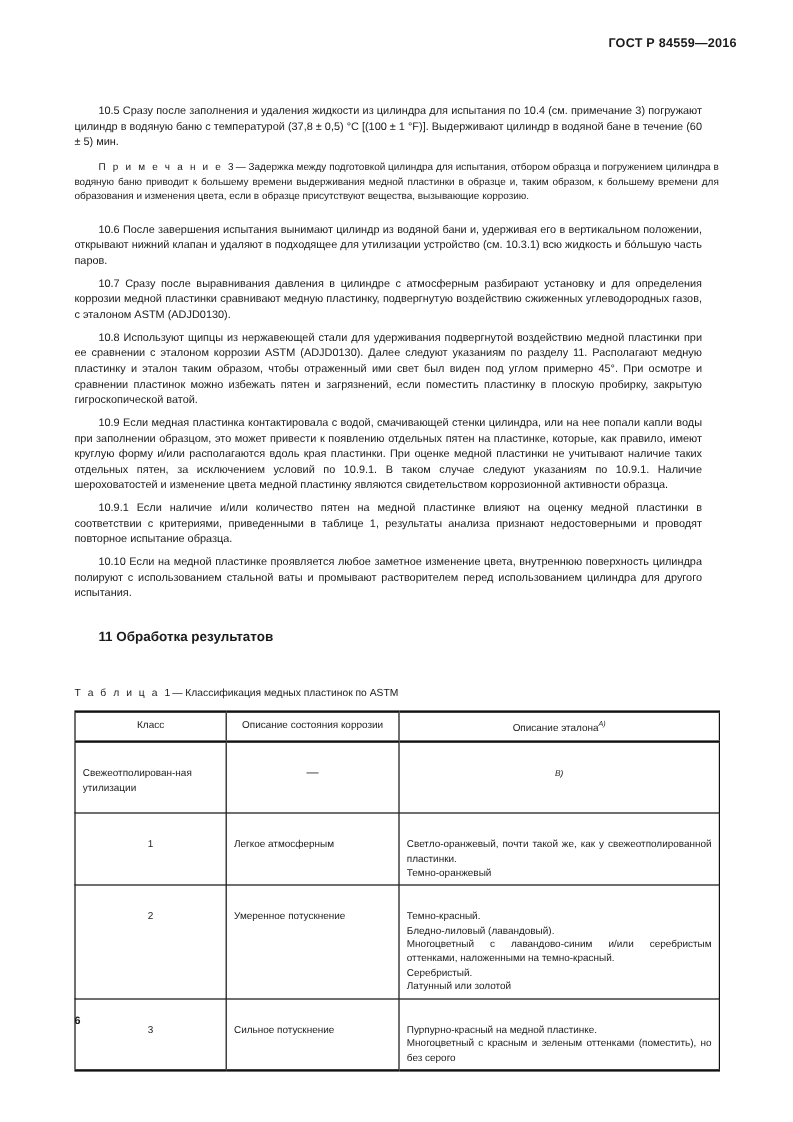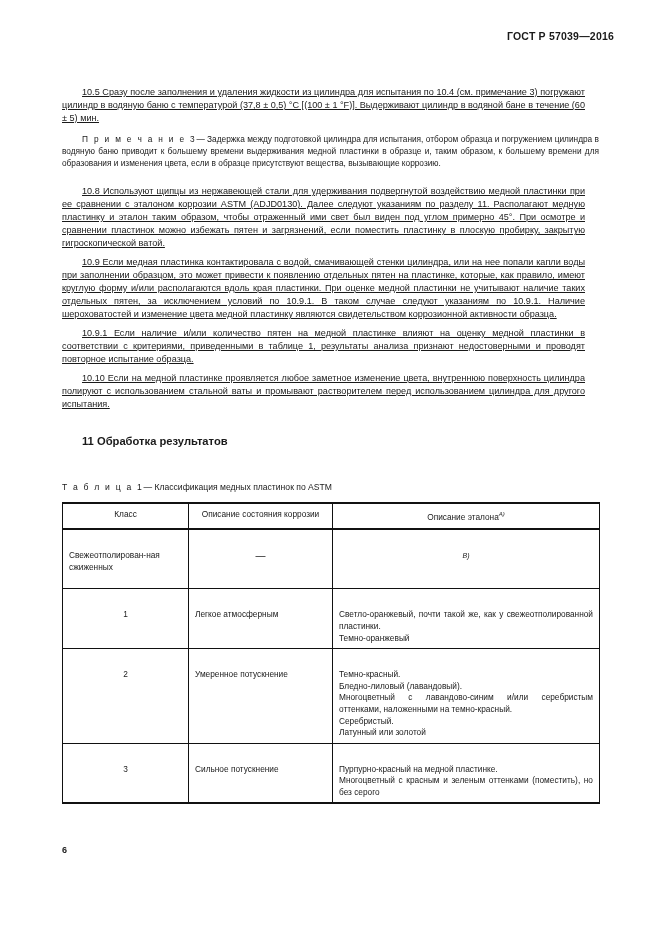--- a/index.html
+++ b/index.html
@@ -34,21 +34,20 @@
     left: 62px;
     width: 537px;
   }
   p.body-par {
     margin: 0 14px 0 0;
     font-size: 9.1px;
     line-height: 13.0px;
     text-align: justify;
     text-indent: 20px;
     hyphens: manual;
-    text-decoration: underline;
   }
   p.body-par + p.body-par {
     margin-top: 6px;
   }
   p.note {
     margin: 8px 0 16px 0;
     font-size: 8.3px;
     line-height: 12.0px;
     text-align: justify;
     text-indent: 20px;
@@ -133,29 +132,31 @@
   .justify-line {
     text-align: justify;
     text-align-last: left;
   }
 </style>
 </head>
 <body>
 
 <div class="page">
 
-  <div class="header">ГОСТ Р 57039—2016</div>
+  <div class="header">ГОСТ Р 84559—2016</div>
 
   <div class="content">
 
     <p class="body-par">10.5 Сразу после заполнения и удаления жидкости из цилиндра для испытания по 10.4 (см. примечание 3) погружают цилиндр в водяную баню с температурой (37,8 ± 0,5) °C [(100 ± 1 °F)]. Выдерживают цилиндр в водяной бане в течение (60 ± 5) мин.</p>
 
     <p class="note"><span class="sp">П р и м е ч а н и е  3</span><span>—</span> <span>Задержка между подготовкой цилиндра для испытания, отбором образца и погружением цилиндра в водяную баню приводит к большему времени выдерживания медной пластинки в образце и, таким образом, к большему времени для образования и изменения цвета, если в образце присутствуют вещества, вызывающие коррозию.</span></p>
 
-
+    <p class="body-par" style="margin-top:8px">10.6 После завершения испытания вынимают цилиндр из водяной бани и, удерживая его в вертикальном положении, открывают нижний клапан и удаляют в подходящее для утилизации устройство (см. 10.3.1) всю жидкость и бо́льшую часть паров.</p>
+
+    <p class="body-par">10.7 Сразу после выравнивания давления в цилиндре с атмосферным разбирают установку и для определения коррозии медной пластинки сравнивают медную пластинку, подвергнутую воздействию сжиженных углеводородных газов, с эталоном ASTM (ADJD0130).</p>
 
     <p class="body-par">10.8 Используют щипцы из нержавеющей стали для удерживания подвергнутой воздействию медной пластинки при ее сравнении с эталоном коррозии ASTM (ADJD0130). Далее следуют указаниям по разделу 11. Располагают медную пластинку и эталон таким образом, чтобы отраженный ими свет был виден под углом примерно 45°. При осмотре и сравнении пластинок можно избежать пятен и загрязнений, если поместить пластинку в плоскую пробирку, закрытую гигроскопической ватой.</p>
 
     <p class="body-par">10.9 Если медная пластинка контактировала с водой, смачивающей стенки цилиндра, или на нее попали капли воды при заполнении образцом, это может привести к появлению отдельных пятен на пластинке, которые, как правило, имеют круглую форму и/или располагаются вдоль края пластинки. При оценке медной пластинки не учитывают наличие таких отдельных пятен, за исключением условий по 10.9.1. В таком случае следуют указаниям по 10.9.1. Наличие шероховатостей и изменение цвета медной пластинку являются свидетельством коррозионной активности образца.</p>
 
     <p class="body-par">10.9.1 Если наличие и/или количество пятен на медной пластинке влияют на оценку медной пластинки в соответствии с критериями, приведенными в таблице 1, результаты анализа признают недостоверными и проводят повторное испытание образца.</p>
 
     <p class="body-par">10.10 Если на медной пластинке проявляется любое заметное изменение цвета, внутреннюю поверхность цилиндра полируют с использованием стальной ваты и промывают растворителем перед использованием цилиндра для другого испытания.</p>
 
     <h2 class="section-title">11 Обработка результатов</h2>
@@ -171,21 +172,21 @@
       </colgroup>
       <thead>
         <tr>
           <th>Класс</th>
           <th>Описание состояния коррозии</th>
           <th><span>Описание эталона</span><span class="sup">A)</span></th>
         </tr>
       </thead>
       <tbody>
         <tr>
-          <td class="cls-name">Свежеотполирован-­ная сжиженных</td>
+          <td class="cls-name">Свежеотполирован-­ная утилизации</td>
           <td class="ctr em-dash">—</td>
           <td class="ctr" style="height:34px"><span class="ref-b">B)</span></td>
         </tr>
         <tr>
           <td class="ctr">1</td>
           <td class="desc">Легкое атмосферным</td>
           <td class="desc">
             <span class="line justify-line">Светло-оранжевый, почти такой же, как у свежеотполированной пластинки.</span>
             <span class="line">Темно-оранжевый</span>
           </td>

